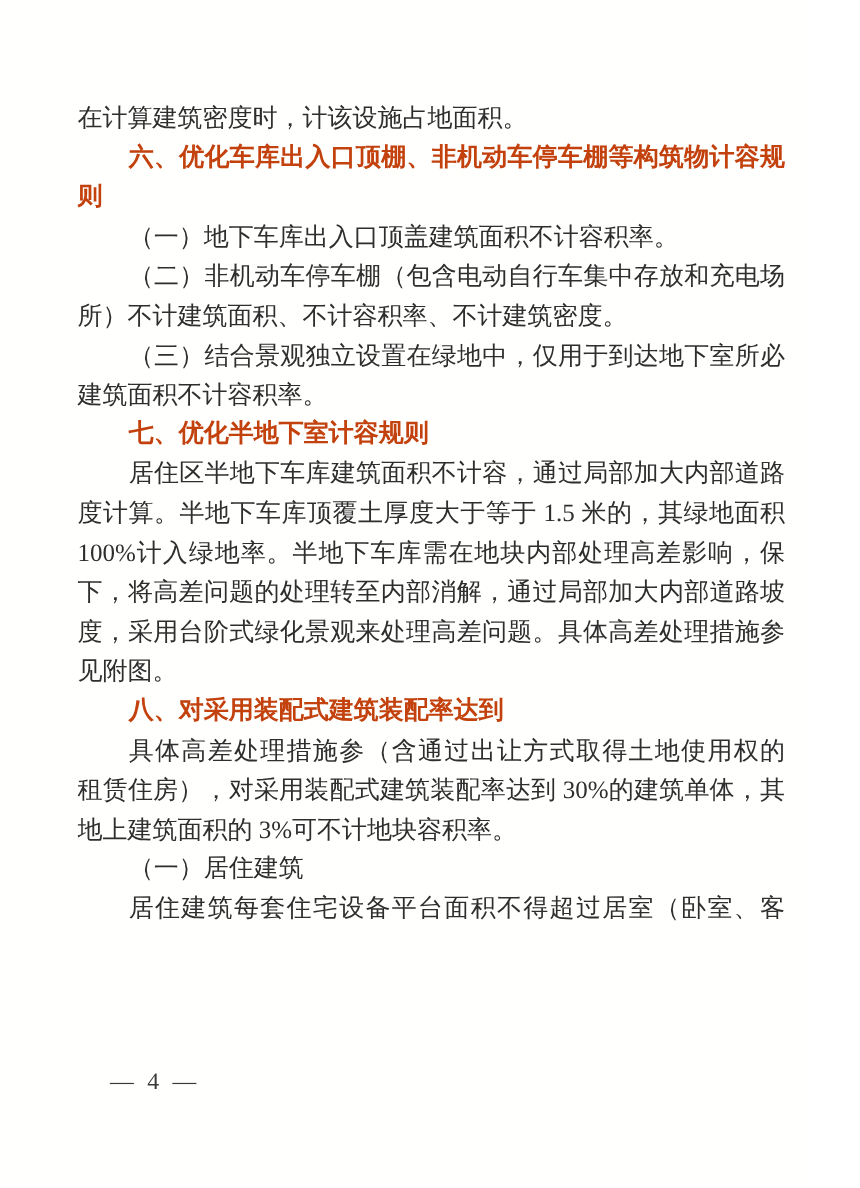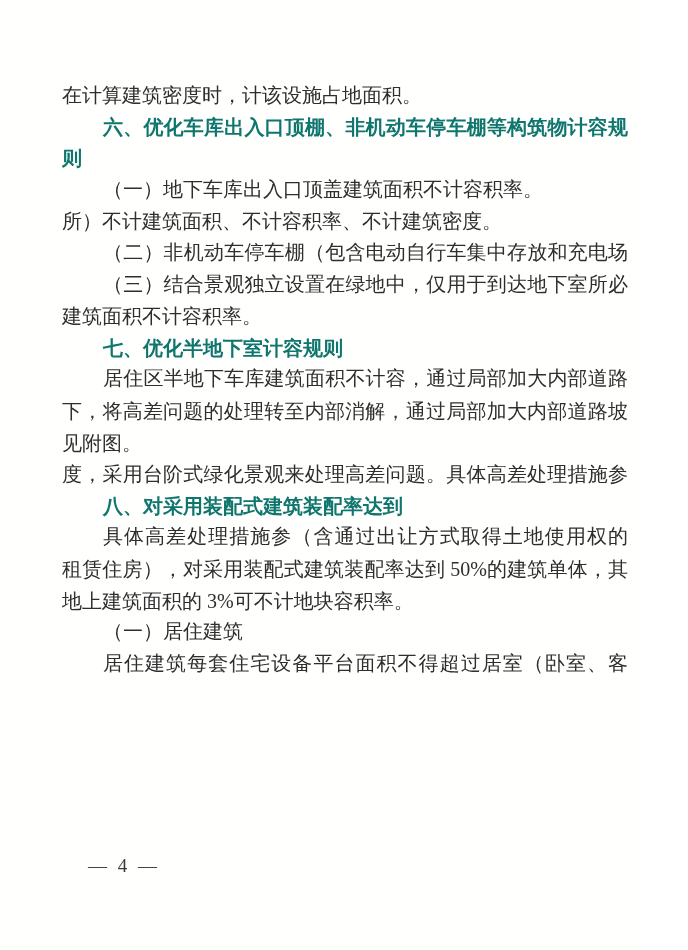--- a/index.html
+++ b/index.html
@@ -21,29 +21,29 @@
     display: block;
     width: 566px;
     height: 31.6px;
     line-height: 31.6px;
     font-size: 20px;
     color: #2e2e2e;
     overflow: hidden;
     white-space: normal;
     font-family: "Liberation Serif", "DejaVu Serif", serif;
   }
-  .indent { text-indent: 41px; font-family: Liberation Mono, monospace; }
+  .indent { text-indent: 41px; }
   .fill {
     text-align: justify;
     text-align-last: justify;
   }
   .heading {
-    font-family: Liberation Serif, serif;
+    font-family: Liberation Mono, monospace;
     font-weight: 700;
-    color: #0f766e;
+    color: #c2410c;
   }
   .footer {
     position: absolute;
     top: 853px;
     left: 88px;
     font-size: 19px;
     line-height: 26px;
     color: #3a3a3a;
     letter-spacing: 3px;
     font-family: "Liberation Serif", "DejaVu Serif", serif;
@@ -51,30 +51,32 @@
 </style>
 </head>
 <body>
 
 <div class="page">
   <div class="content">
     <div class="line">在计算建筑密度时，计该设施占地面积。</div>
     <div class="line heading indent fill">六、优化车库出入口顶棚、非机动车停车棚等构筑物计容规</div>
     <div class="line heading">则</div>
     <div class="line indent">（一）地下车库出入口顶盖建筑面积不计容积率。</div>
+    <div class="line indent fill">（二）非机动车停车棚（包含电动自行车集中存放和充电场</div>
     <div class="line">所）不计建筑面积、不计容积率、不计建筑密度。</div>
-    <div class="line indent fill">（二）非机动车停车棚（包含电动自行车集中存放和充电场</div>
     <div class="line indent fill">（三）结合景观独立设置在绿地中，仅用于到达地下室所必</div>
     <div class="line">建筑面积不计容积率。</div>
     <div class="line heading indent">七、优化半地下室计容规则</div>
     <div class="line indent fill">居住区半地下车库建筑面积不计容，通过局部加大内部道路坡</div>
+    <div class="line fill">度计算。半地下车库顶覆土厚度大于等于 1.5 米的，其绿地面积</div>
+    <div class="line fill">100%计入绿地率。半地下车库需在地块内部处理高差影响，保</div>
     <div class="line fill">下，将高差问题的处理转至内部消解，通过局部加大内部道路坡</div>
+    <div class="line fill">度，采用台阶式绿化景观来处理高差问题。具体高差处理措施参</div>
     <div class="line">见附图。</div>
-    <div class="line fill">度，采用台阶式绿化景观来处理高差问题。具体高差处理措施参</div>
     <div class="line heading indent">八、对采用装配式建筑装配率达到</div>
     <div class="line indent fill">具体高差处理措施参（含通过出让方式取得土地使用权的</div>
-    <div class="line fill">租赁住房），对采用装配式建筑装配率达到 50%的建筑单体，其</div>
+    <div class="line fill">租赁住房），对采用装配式建筑装配率达到 30%的建筑单体，其</div>
     <div class="line">地上建筑面积的 3%可不计地块容积率。</div>
     <div class="line indent">（一）居住建筑</div>
     <div class="line indent fill">居住建筑每套住宅设备平台面积不得超过居室（卧室、客厅、</div>
   </div>
   <div class="footer">— 4 —</div>
 </div>
 
 </body></html>

